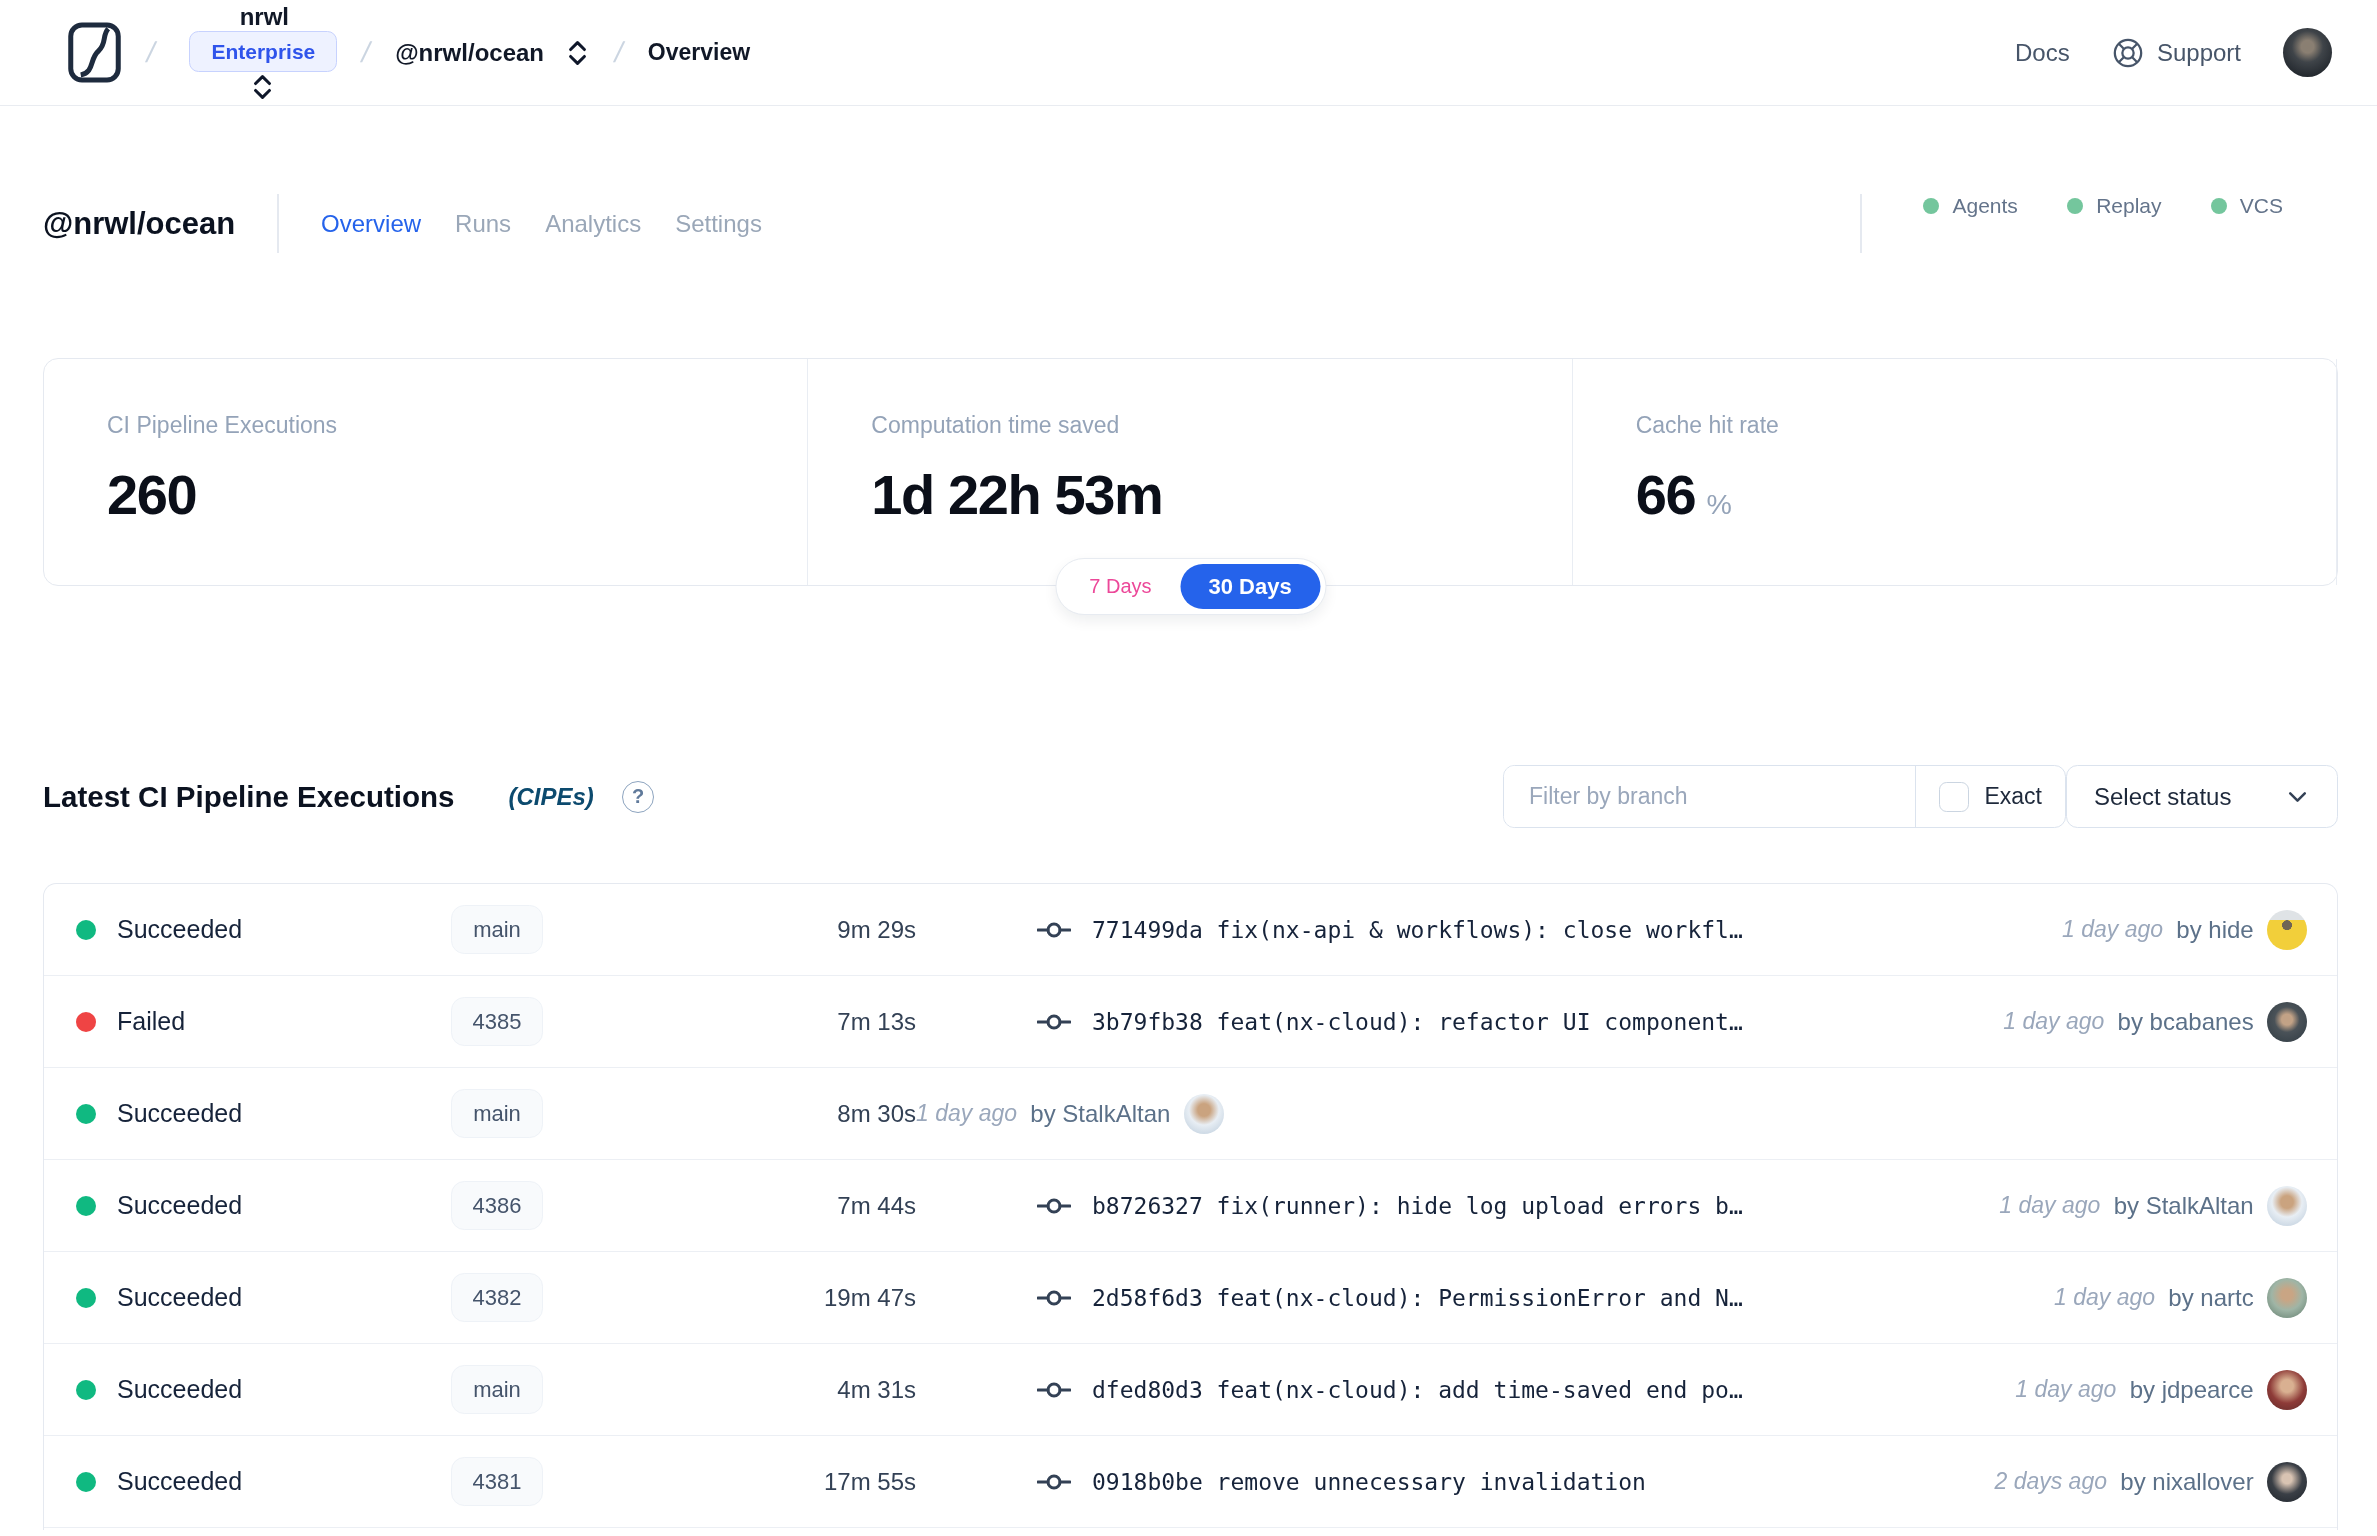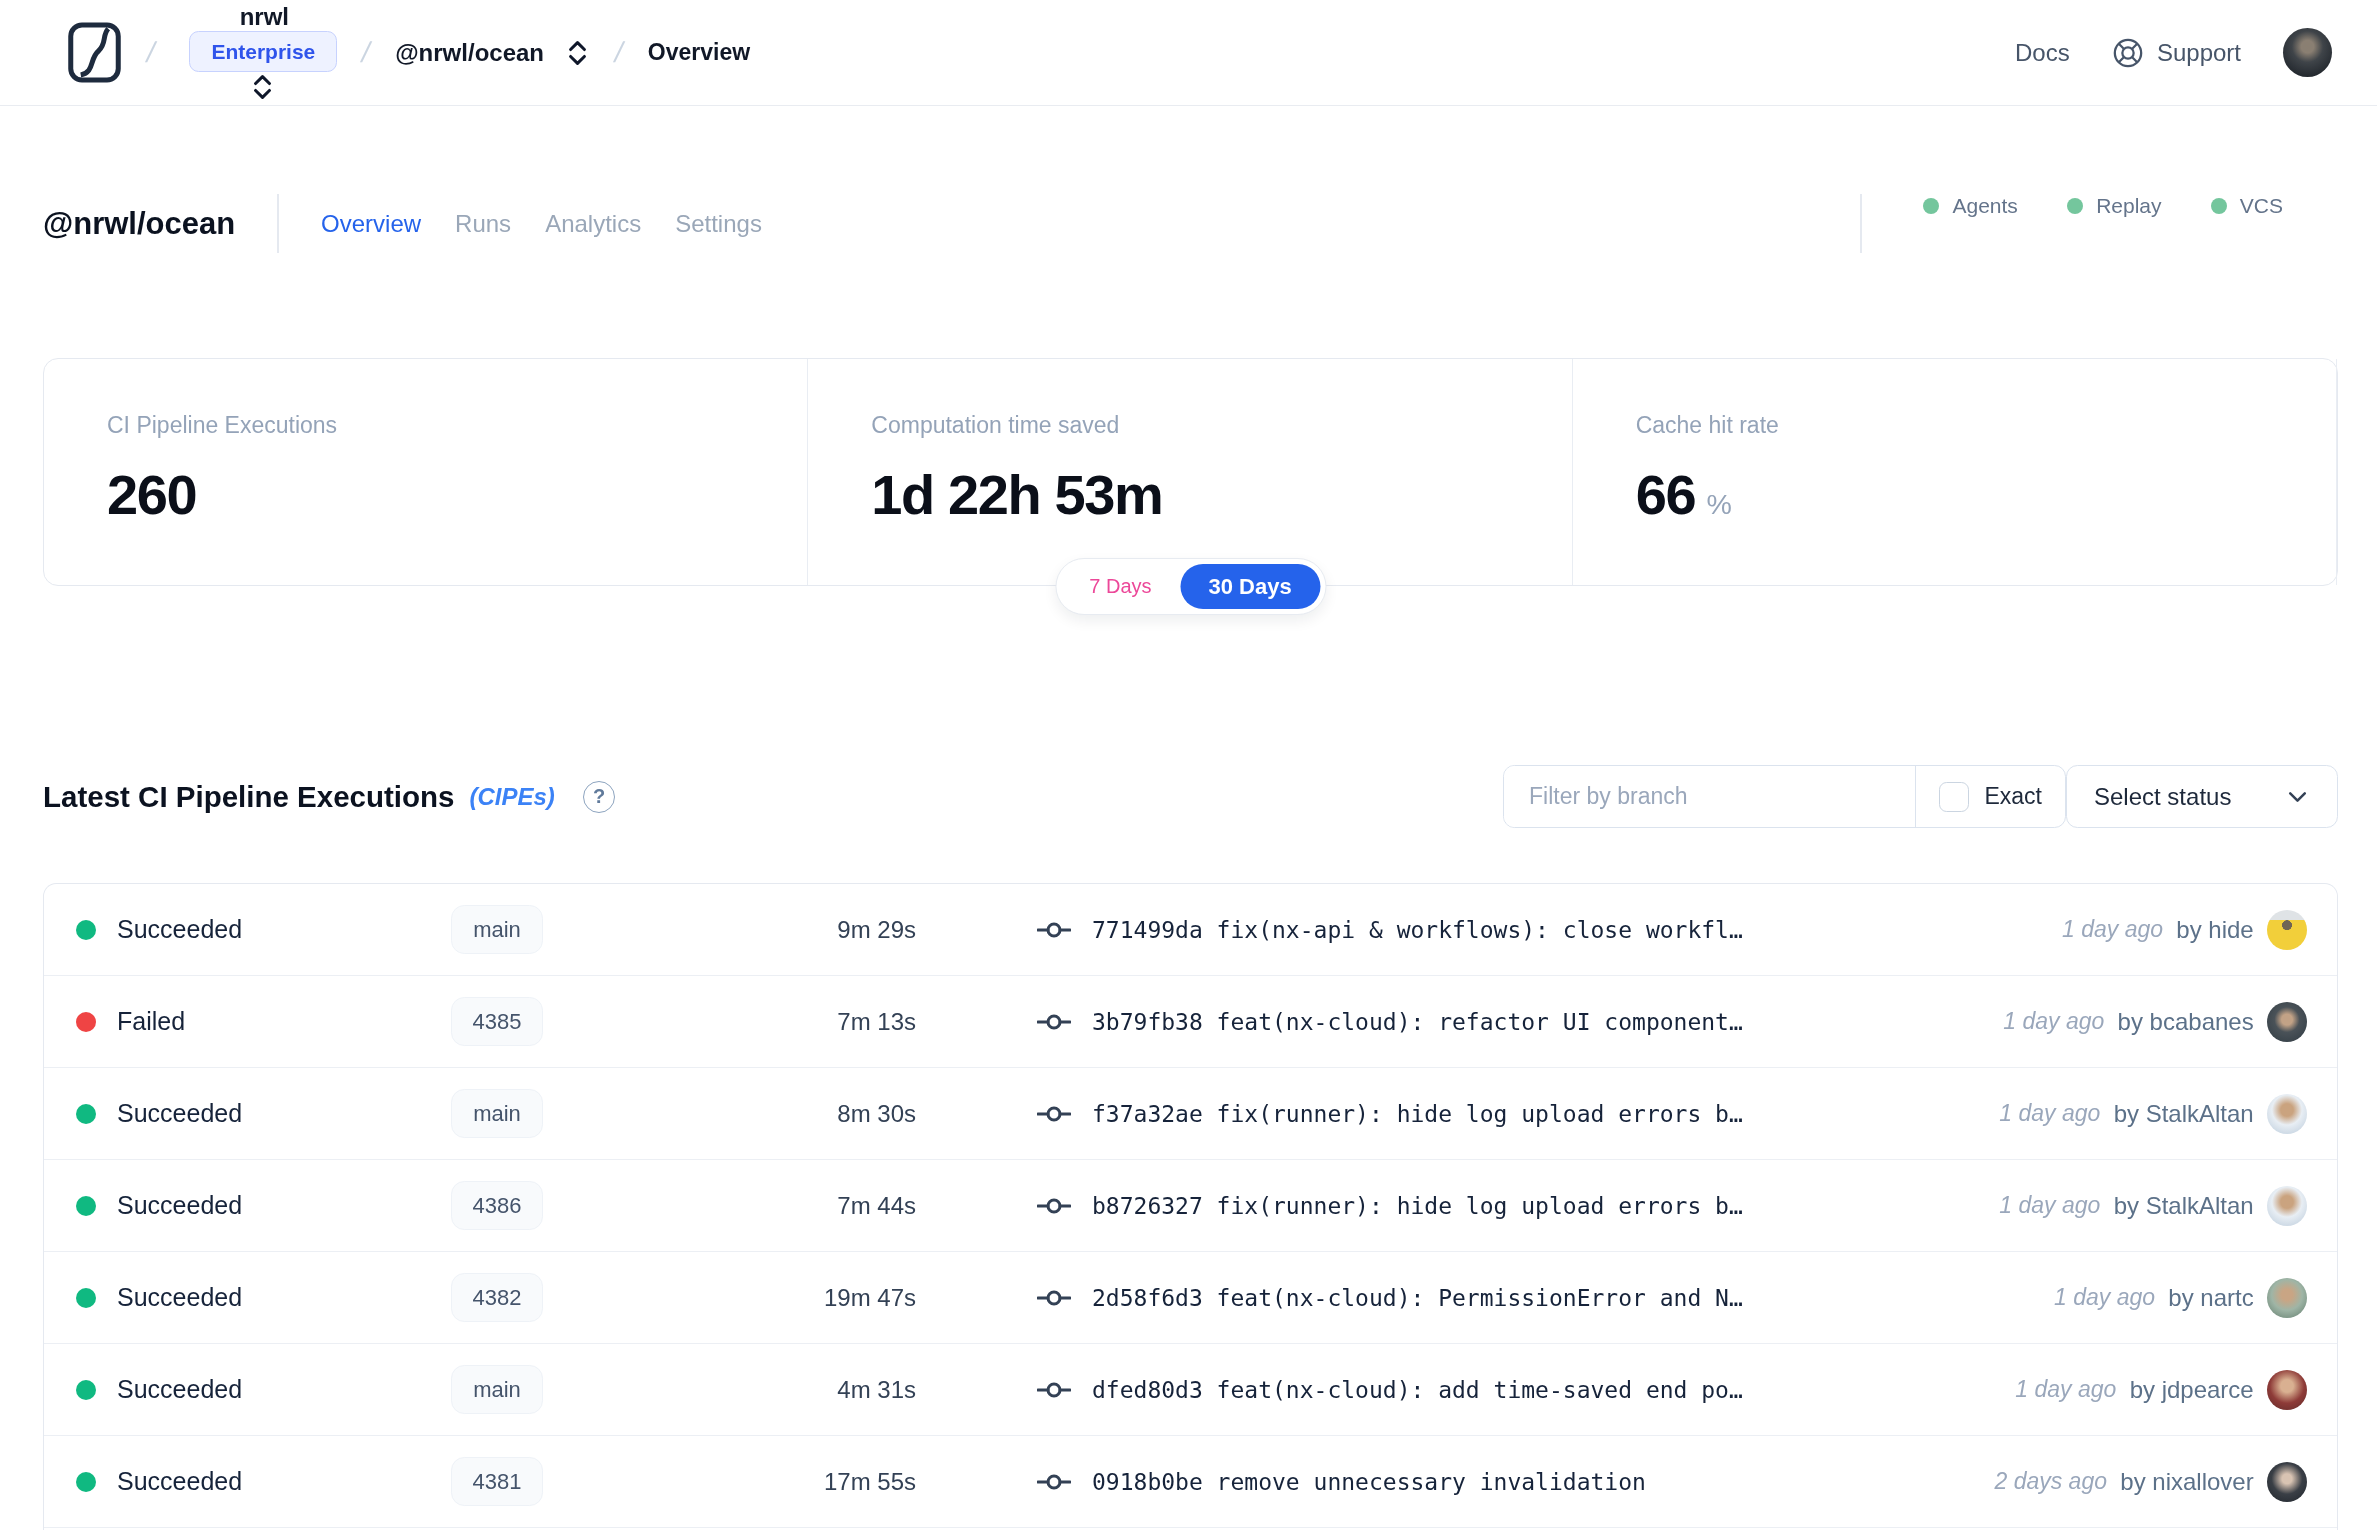--- a/index.html
+++ b/index.html
@@ -47,21 +47,21 @@
   .range-toggle { position:absolute; left:50%; bottom:-30px; transform:translateX(-50%);
     display:flex; align-items:center; background:#fff; border:1px solid #e7ebf1; border-radius:950px;
     padding:4.8px; box-shadow:0 5.7px 13.3px rgba(15,23,42,.07); }
   .range-opt { font-size:20px; color:#ec4899; font-weight:500; padding:9.5px 28.5px; border-radius:950px; cursor:pointer; }
   .range-opt.active { background:#2563eb; color:#fff; font-weight:700; font-size:22px; }
 
   
   .section-bar { margin:179px 43px 0 43px; width:2295px; display:flex; align-items:center; }
   .section-title-wrap { display:flex; align-items:center; gap:15px; }
   .section-title { font-size:29.5px; font-weight:700; color:#0b1220; }
-  .section-sub { font-size:24px; font-style:italic; font-weight:600; color:#3b82f6; }
+  .section-sub { font-size:24px; font-style:italic; font-weight:600; color:#0c4a6e;margin-left:39px; }
   .help-icon { width:32px; height:32px; border:1.9px solid #8da4bf; border-radius:50%; color:#607a9b;
     font-size:20px; font-weight:700; display:flex; align-items:center; justify-content:center; margin-left:13.3px; cursor:pointer; }
   .filters { margin-left:auto; display:flex; align-items:center; }
   .filter-group { display:flex; align-items:stretch; width:563px; height:63px;
     border:1.9px solid #dbe3ee; border-radius:11.4px; background:#fff; overflow:hidden; }
   .filter-input { flex:1; border:none; outline:none; padding:0 25px; font-size:23px;
     font-family:"Liberation Sans", sans-serif; color:#1e293b; }
   .filter-input::placeholder { color:#9aa7bb; }
   .filter-div { width:1.9px; background:#dbe3ee; }
   .exact-wrap { display:flex; align-items:center; gap:15px; padding:0 23px; }
@@ -279,29 +279,20 @@
 
   <div class="row">
     <div class="cell-status">
         <span class="dot success"></span>
         <span class="status-text">Succeeded</span>
       </div>
     <div class="cell-branch">
         <span class="chip">main</span>
       </div>
     <div class="cell-duration">8m 30s</div>
-    <div class="cell-commit">
-      <span>
-          <svg width="34" height="34" viewBox="0 0 34 34" fill="none">
-            <circle cx="17" cy="17" r="6" stroke="#334155" stroke-width="3"></circle>
-            <path d="M1 17 H11 M23 17 H33" stroke="#334155" stroke-width="3" stroke-linecap="round"></path>
-          </svg>
-        </span>
-      <span class="commit-text">f37a32ae fix(runner): hide log upload errors b…</span>
-    </div>
     <div class="cell-meta">
       <span class="time-ago">1 day ago</span>
       <span class="author">by StalkAltan</span>
       <span class="row-avatar av-stalkaltan"></span>
     </div>
   </div>
 
   <div class="row">
     <div class="cell-status">
         <span class="dot success"></span>

